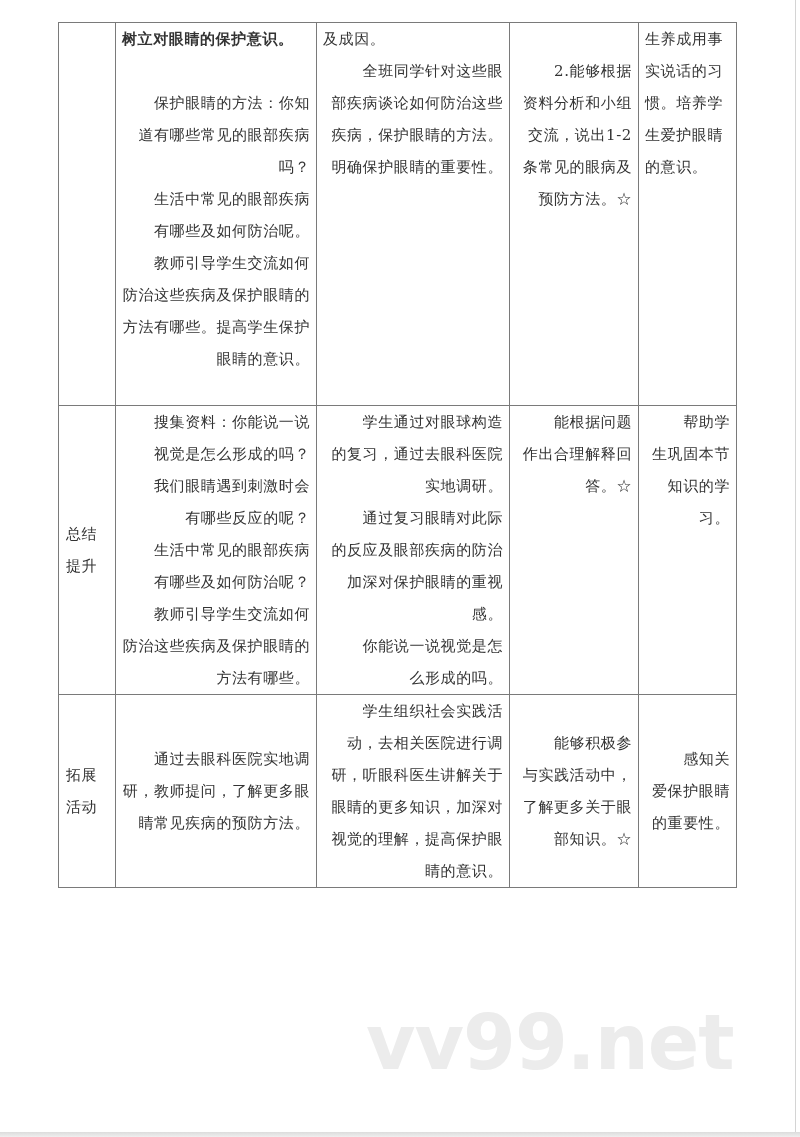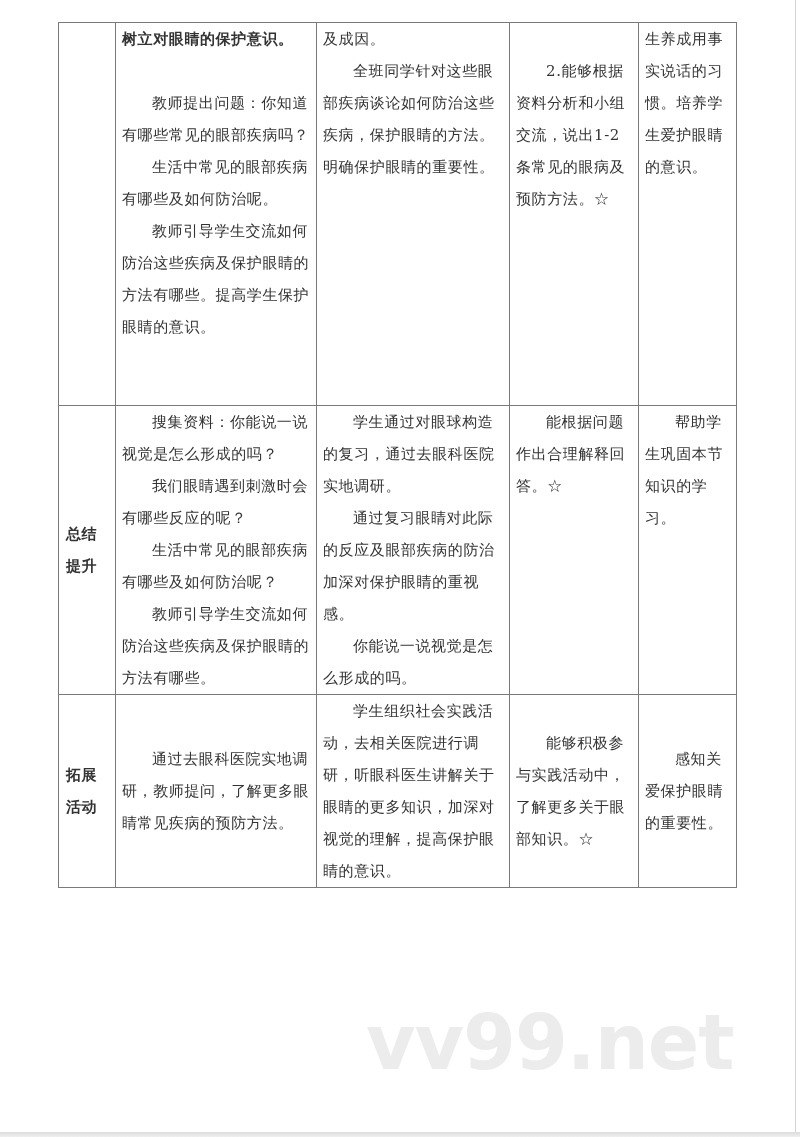--- a/index.html
+++ b/index.html
@@ -31,26 +31,26 @@
       word-break: break-all;
     }
     col.c0 { width: 57px; }
     col.c1 { width: 201px; }
     col.c2 { width: 193px; }
     col.c3 { width: 129px; }
     col.c4 { width: 98px; }
     td.stage {
       vertical-align: middle !important;
       font-family: "DejaVu Sans", "Liberation Sans", sans-serif;
-      font-weight: bold; font-size: 15px; line-height: 36px;
+      font-weight: normal; font-size: 15px; line-height: 36px;
       padding-left: 7px !important;
       margin-left: 24px;
     }
     .p { display: block; }
-    .indent { text-indent: 2em; }
+    .indent { text-indent: 2em; text-align: right; }
     .bold { font-weight: bold; font-family: "DejaVu Sans", "Liberation Sans", sans-serif; font-size: 15px; }
     .gap { height: 32px; }
     .mid { vertical-align: middle !important; }
     .watermark {
       position: absolute; left: 366px; top: 998px;
       font-family: "DejaVu Sans", "Liberation Sans", sans-serif;
       font-weight: bold; font-size: 76px; color: #ececec; letter-spacing: -1px;
       user-select: none;
     }
   </style>
@@ -65,21 +65,21 @@
       <col class="c3">
       <col class="c4">
   </colgroup>
   <tbody>
 
     <tr style="height:383px;padding-left:20px;">
       <td class="stage"></td>
       <td>
         <span class="p bold">树立对眼睛的保护意识。</span>
         <span class="p gap"></span>
-        <span class="p indent">教师提出问题：你知道有哪些常见的眼部疾病吗？</span>
+        <span class="p indent">保护眼睛的方法：你知道有哪些常见的眼部疾病吗？</span>
         <span class="p indent">生活中常见的眼部疾病有哪些及如何防治呢。</span>
         <span class="p indent">教师引导学生交流如何防治这些疾病及保护眼睛的方法有哪些。提高学生保护眼睛的意识。</span>
       </td>
       <td>
         <span class="p">及成因。</span>
         <span class="p indent">全班同学针对这些眼部疾病谈论如何防治这些疾病，保护眼睛的方法。明确保护眼睛的重要性。</span>
       </td>
       <td>
         <span class="p gap"></span>
         <span class="p indent">2.能够根据资料分析和小组交流，说出1-2条常见的眼病及预防方法。☆</span>

